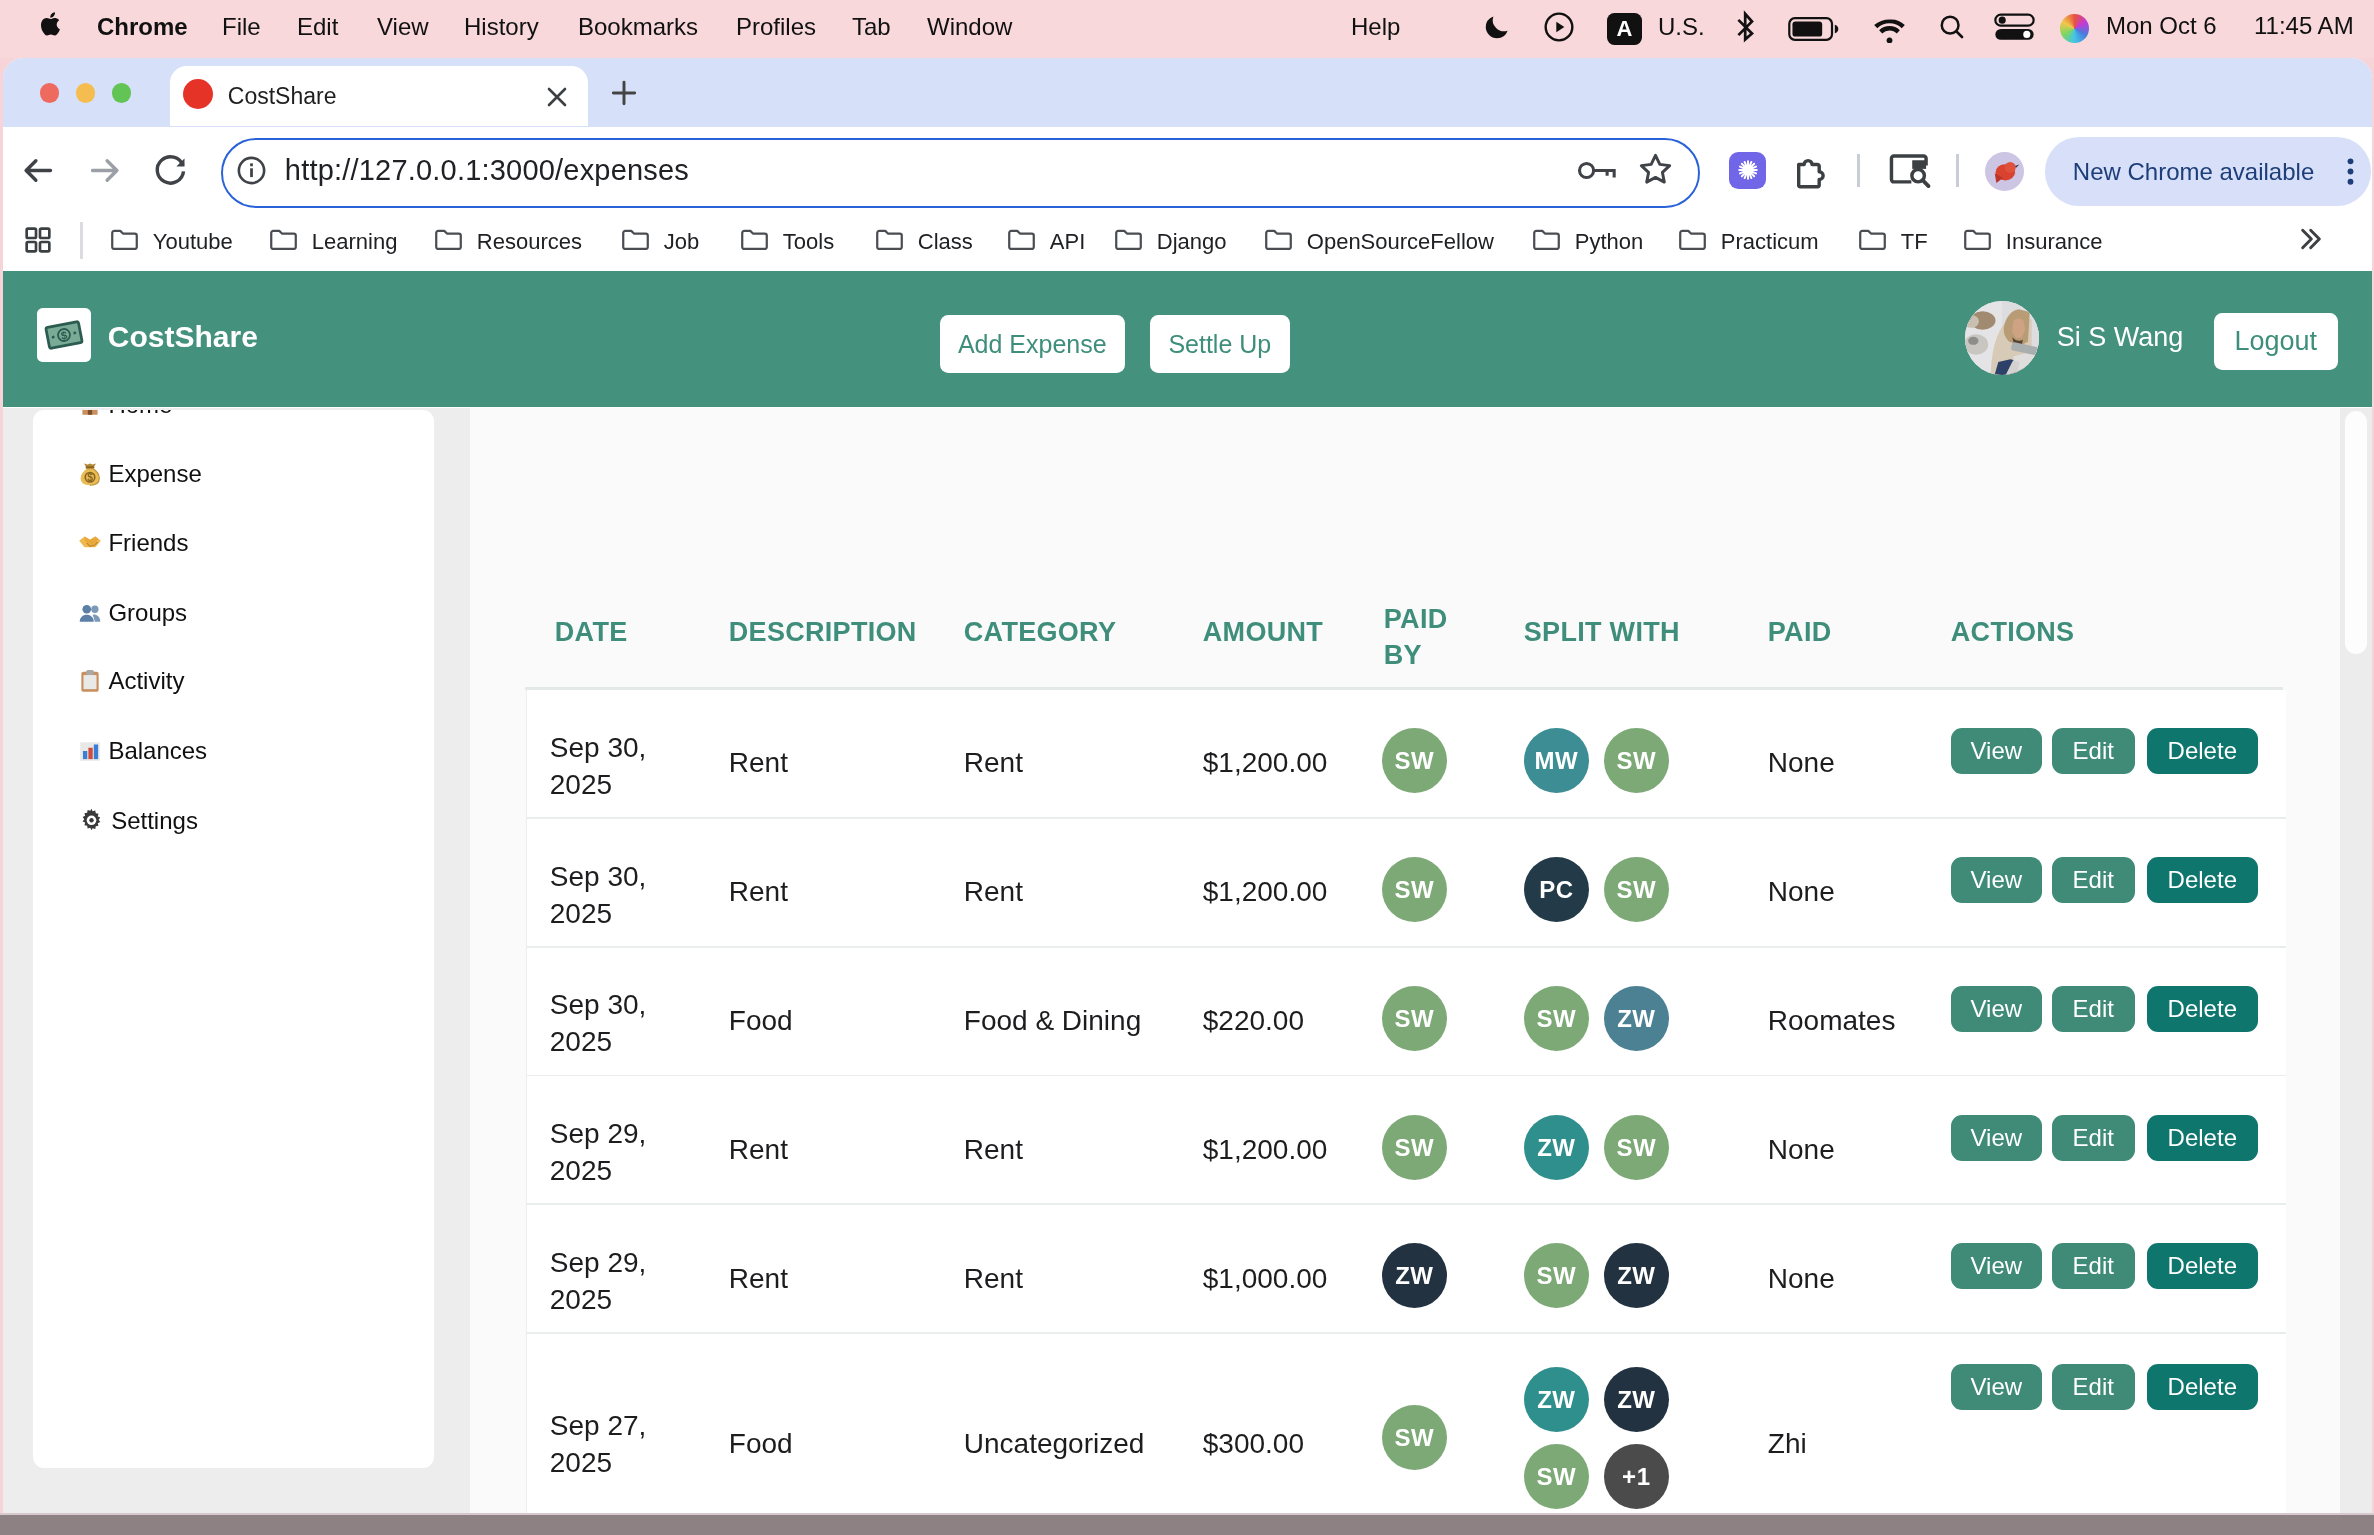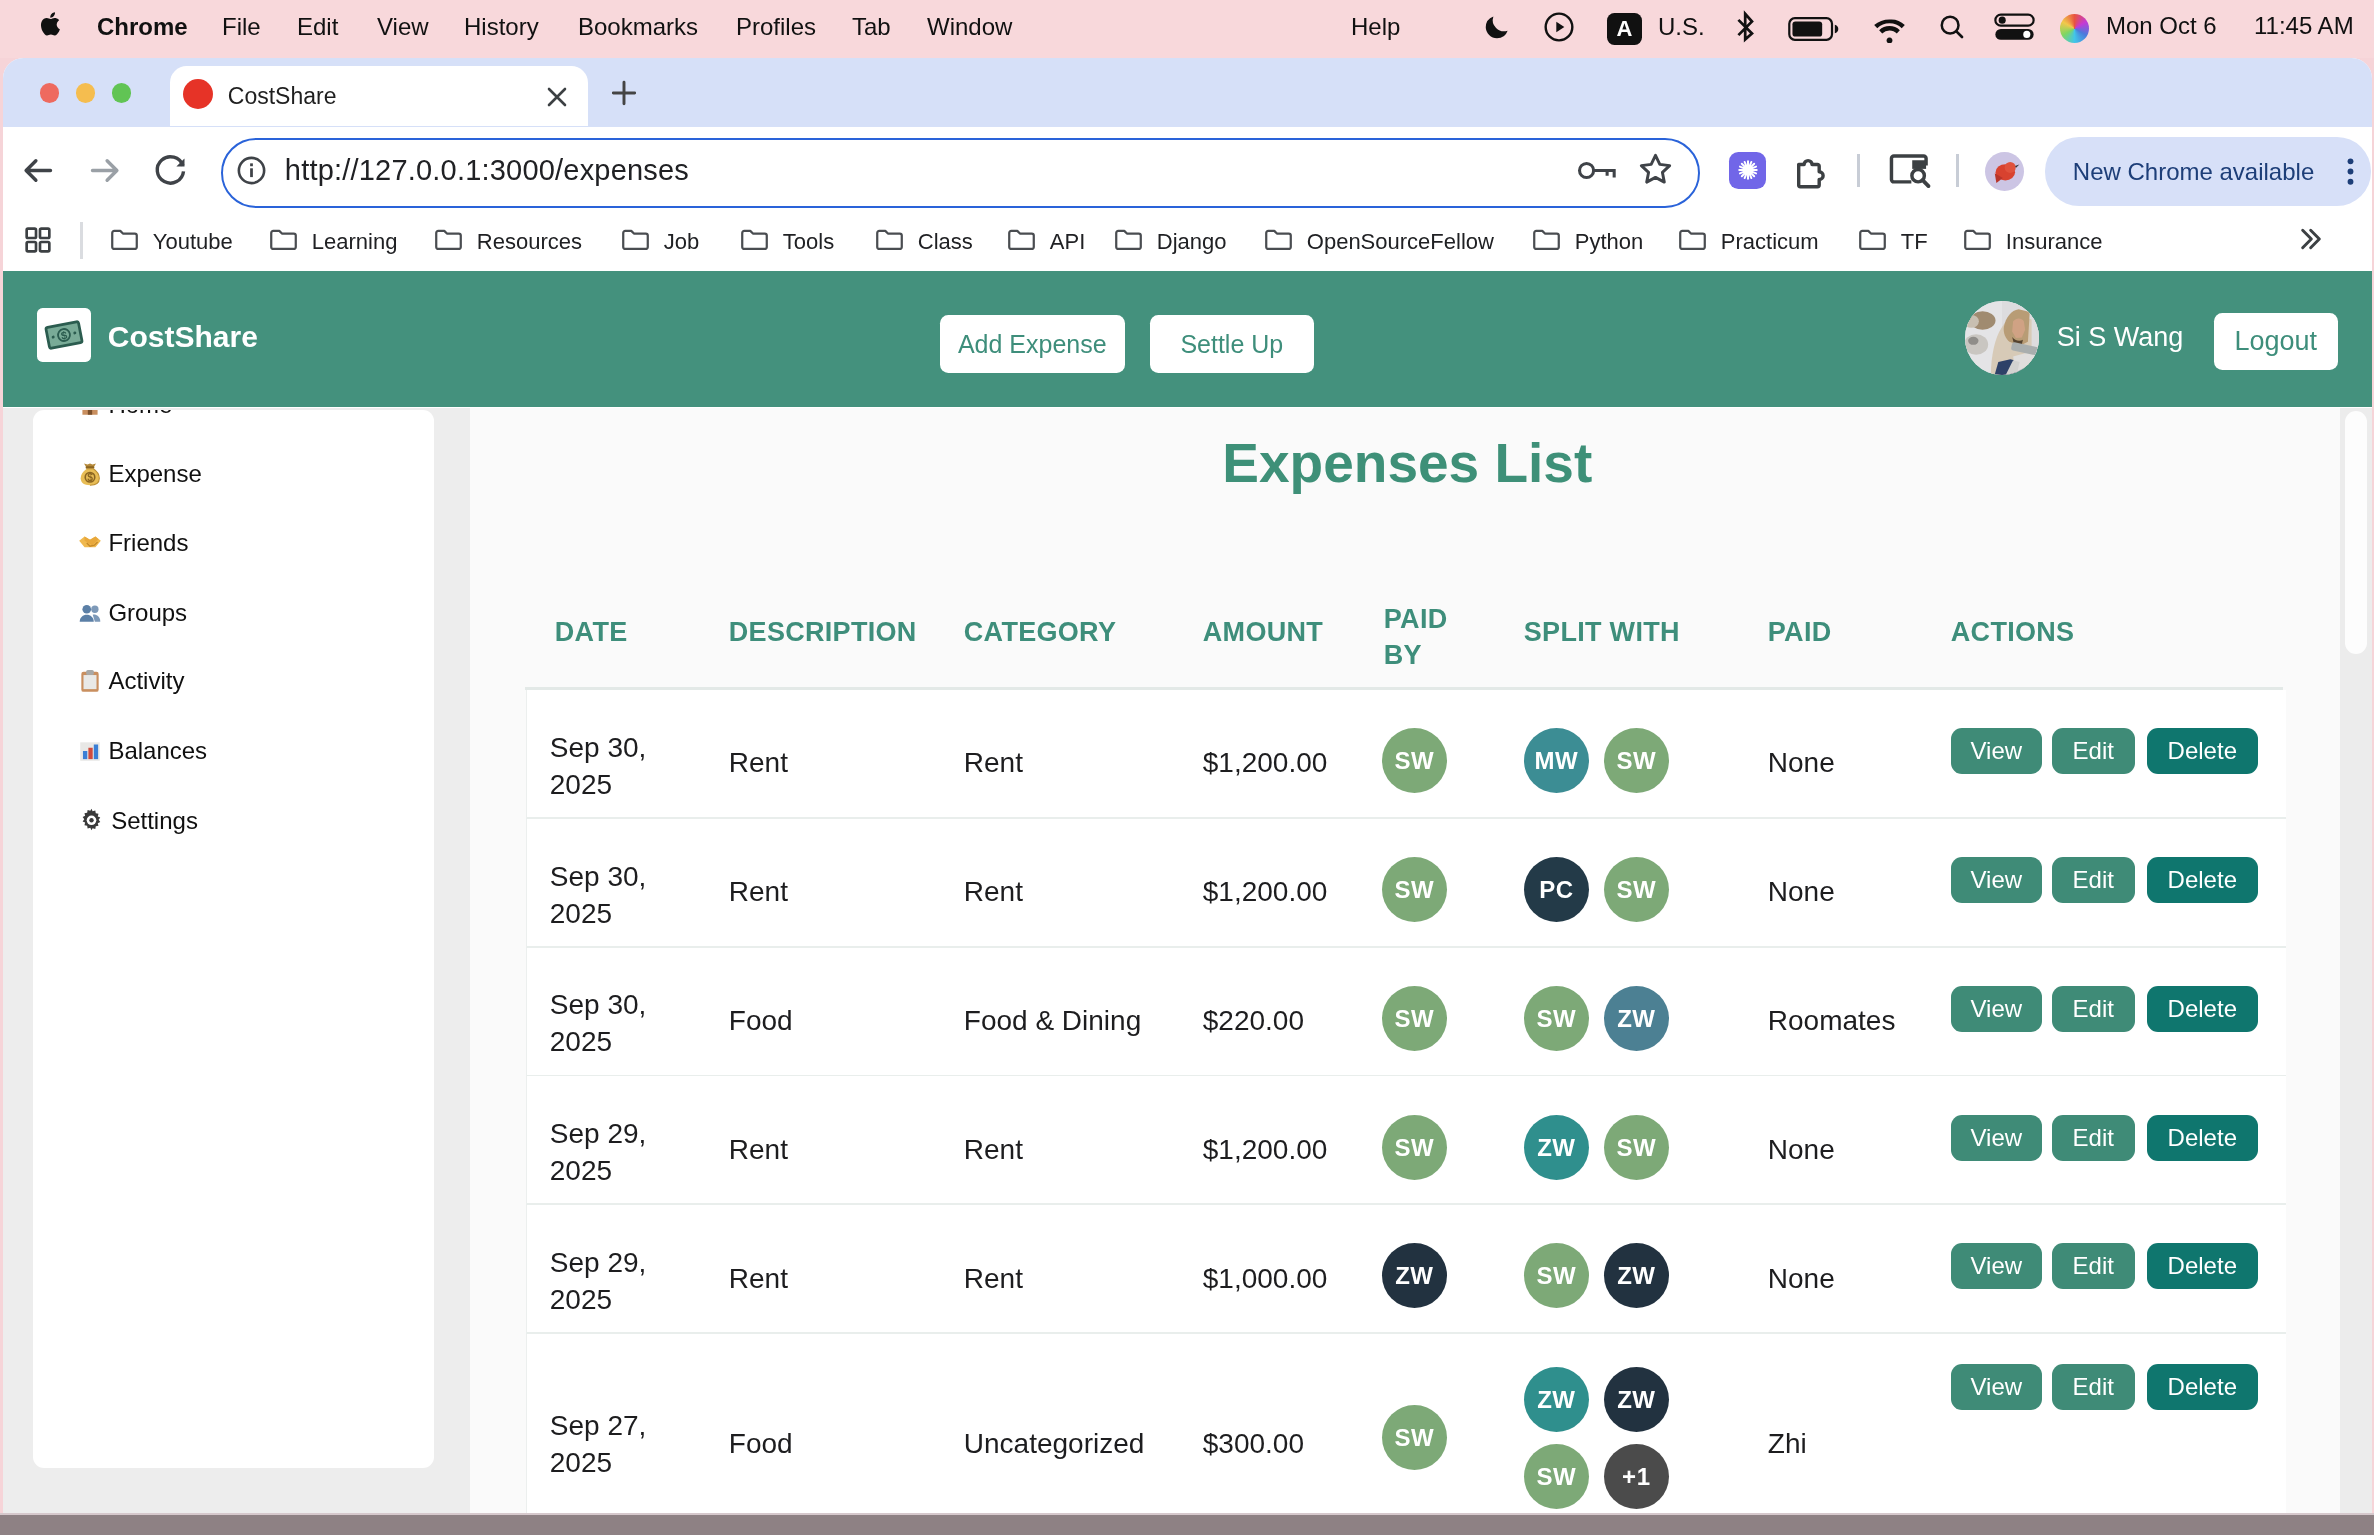--- a/index.html
+++ b/index.html
@@ -228,21 +228,21 @@
           <g transform="rotate(-11 25 25)">
             <rect x="7" y="13.5" width="36" height="23" rx="2" fill="#79ab97" stroke="#2b5c4f" stroke-width="3"></rect>
             <circle cx="25" cy="25" r="6.5" fill="none" stroke="#2b5c4f" stroke-width="2"></circle>
             <text x="25" y="29.5" font-size="12" font-weight="bold" fill="#2b5c4f" text-anchor="middle" font-family="Liberation Sans">$</text>
             <circle cx="13" cy="25" r="1.6" fill="#2b5c4f"></circle>
             <circle cx="37" cy="25" r="1.6" fill="#2b5c4f"></circle>
           </g>
         </svg>
       <span class="abs" style="left:105px;top:49px;font-size:30px;font-weight:bold;color:#fff">CostShare</span>
       <span class="wbtn" style="left:937px;top:44px;width:185px;height:58px">Add Expense</span>
-      <span class="wbtn" style="left:1147px;top:44px;width:164px;height:58px">Settle Up</span>
+      <span class="wbtn" style="left:1147px;top:44px;width:140px;height:58px">Settle Up</span>
       <span class="abs" style="left:1962px;top:30px;width:74px;height:74px;border-radius:50%;overflow:hidden;background:#e9e9eb">
         <svg width="74" height="74" viewBox="0 0 40 40">
             <rect width="40" height="40" fill="#e4e4e6"></rect>
             <rect x="20" y="0" width="20" height="40" fill="#dddcde"></rect>
             <ellipse cx="9.5" cy="10.5" rx="7" ry="5" fill="#a08b70"></ellipse>
             <ellipse cx="3.5" cy="11" rx="4" ry="3.5" fill="#c8bfb1"></ellipse>
             <ellipse cx="6" cy="23.5" rx="6.5" ry="5.5" fill="#c9c6c1"></ellipse>
             <ellipse cx="4.5" cy="21.5" rx="2.8" ry="2.2" fill="#8f8d89"></ellipse>
             <path d="M14 40c0-10 2-20 6-26 3-4.5 7-6.5 10-6l6 2v30z" fill="#d7cab7"></path>
             <path d="M21 14c1-5 4-9 8-9.5l6 1.5-1 16-4 2-6-2c-2-1.5-3.5-5-3-8z" fill="#b89c75"></path>
@@ -295,21 +295,20 @@
             <rect x="10.5" y="9" width="4" height="10.5" fill="#d04b3e"></rect>
             <rect x="15.5" y="6" width="4" height="13.5" fill="#3a7fd5"></rect>
           </svg>Balances</span>
       <span class="snav" style="top:394px"><svg width="25" height="25" viewBox="0 0 24 24" style="margin:0 1.9px">
             <path fill="#3a3a3a" d="M12 1.8l1.2 2.6 2.8-.7.5 2.8 2.8.5-.7 2.8 2.6 1.2-1.7 2.3 1.7 2.3-2.6 1.2.7 2.8-2.8.5-.5 2.8-2.8-.7L12 24.2l-1.2-2.6-2.8.7-.5-2.8-2.8-.5.7-2.8L2.8 15l1.7-2.3L2.8 10.4l2.6-1.2-.7-2.8 2.8-.5.5-2.8 2.8.7z" transform="scale(.92) translate(1 -1)"></path>
             <circle cx="12" cy="11.8" r="4.6" fill="#fff"></circle>
             <circle cx="12" cy="11.8" r="2.1" fill="#3a3a3a"></circle>
           </svg>Settings</span>
     </div>
     <div class="abs" id="content"></div>
-    <div class="abs" style="left:1117px;top:373px;width:575px;text-align:center;font-size:55px;color:#3e9078;font-weight:bold">Expenses List</div>
     <span class="th" style="left:552px;top:559px">DATE</span>
     <span class="th" style="left:726px;top:559px">DESCRIPTION</span>
     <span class="th" style="left:961px;top:559px">CATEGORY</span>
     <span class="th" style="left:1200px;top:559px">AMOUNT</span>
     <span class="th" style="left:1381px;top:543px;width:102px;line-height:36px">PAID BY</span>
     <span class="th" style="left:1521px;top:559px">SPLIT WITH</span>
     <span class="th" style="left:1765px;top:559px">PAID</span>
     <span class="th" style="left:1948px;top:559px">ACTIONS</span>
     <div class="row" style="top:632px;height:129px"></div>
     <div class="row" style="top:761px;height:129px"></div>

